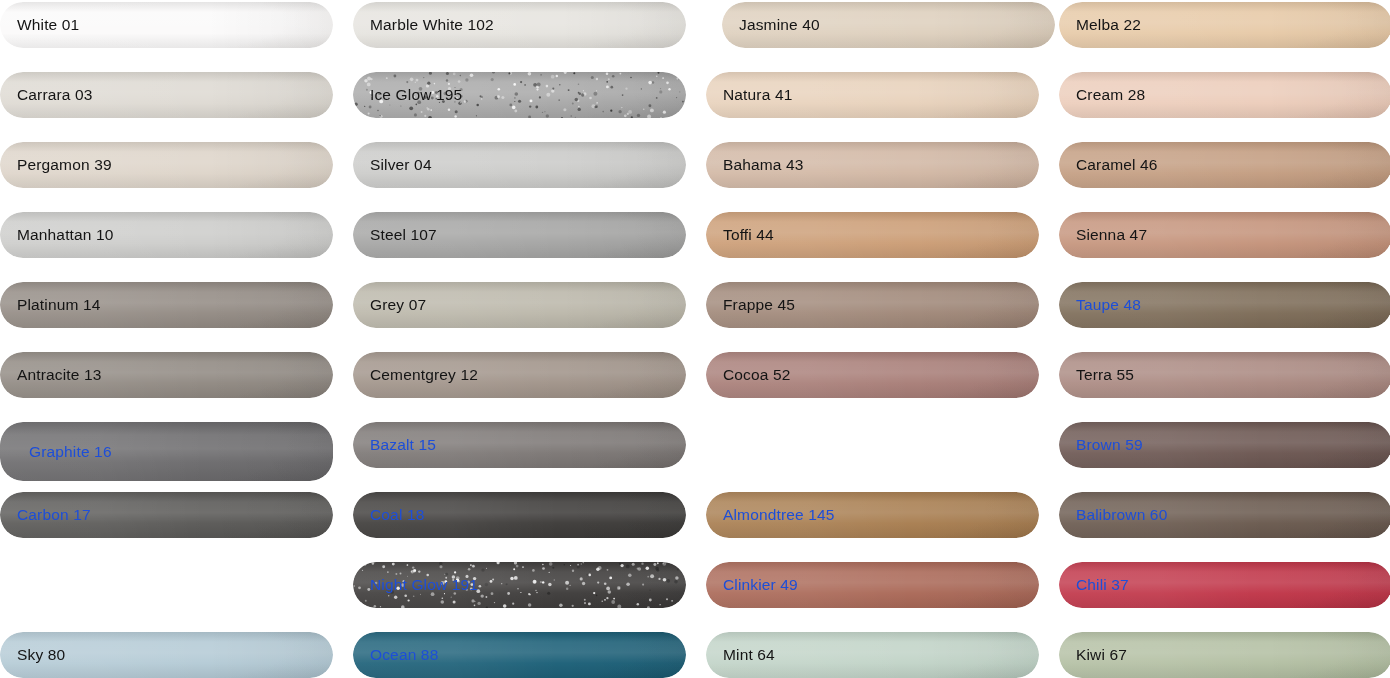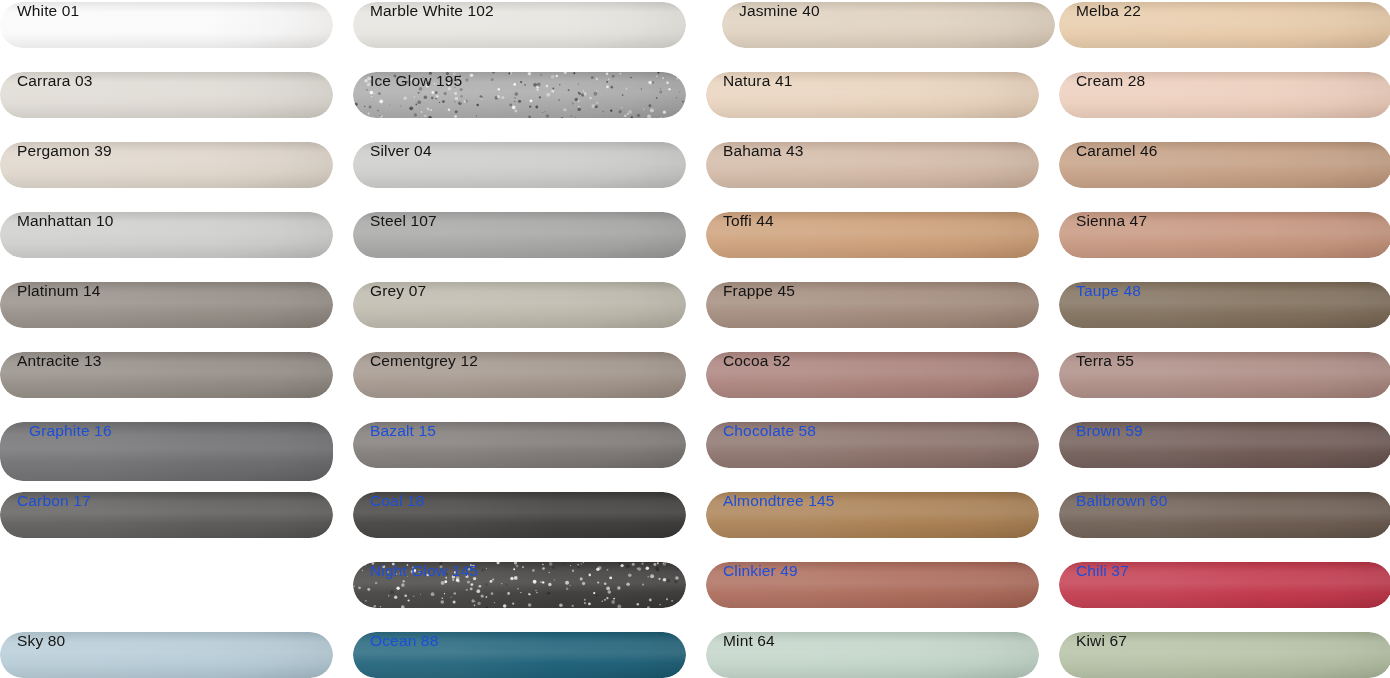--- a/index.html
+++ b/index.html
@@ -16,21 +16,21 @@
     position: relative;
     background: #ffffff;
   }
   .swatch {
     position: absolute;
     width: 333px;
     height: 46px;
     border-radius: 23px;
     overflow: hidden;
     display: flex;
-    align-items: flex-start;
+    align-items: center;
   }
   .swatch-fill {
     position: absolute;
     inset: 0;
     border-radius: 23px;
   }
   .swatch-sheen {
     position: absolute;
     inset: 0;
     border-radius: 23px;
@@ -561,21 +561,21 @@
           <circle cx="310.3" cy="1.4" r="0.59" fill="#ffffff" opacity="0.50"></circle>
           <circle cx="177.1" cy="32.7" r="0.65" fill="#ffffff" opacity="0.83"></circle>
           <circle cx="255.1" cy="26.4" r="1.85" fill="#ffffff" opacity="0.67"></circle>
           <circle cx="91.5" cy="31.7" r="0.59" fill="#ffffff" opacity="0.92"></circle>
           <circle cx="79.6" cy="32.2" r="1.88" fill="#ffffff" opacity="0.48"></circle>
           <circle cx="294.3" cy="6.3" r="1.73" fill="#ffffff" opacity="0.92"></circle>
         </svg>
       </div>
       <div class="swatch-sheen"></div>
       <div class="swatch-sheen-h"></div>
-      <span class="swatch-label txt-light">Night Glow 145</span>
+      <span class="swatch-label txt-light">Night Glow 191</span>
     </div>
     <div class="swatch" style="left: 353px; top: 632px; width: 333px; height: 46px;">
       <div class="swatch-fill" style="background: radial-gradient(120% 160% at 28% 42%, rgb(30, 97, 121) 0%, rgb(30, 97, 121) 48%, rgb(23, 80, 100) 100%);"></div>
       <div class="swatch-sheen"></div>
       <div class="swatch-sheen-h"></div>
       <span class="swatch-label txt-light">Ocean 88</span>
     </div>
     <div class="swatch" style="left: 722px; top: 2px; width: 333px; height: 46px;">
       <div class="swatch-fill" style="background: radial-gradient(120% 160% at 28% 42%, rgb(222, 208, 190) 0%, rgb(222, 208, 190) 48%, rgb(198, 182, 162) 100%);"></div>
       <div class="swatch-sheen"></div>
@@ -604,26 +604,20 @@
       <div class="swatch-fill" style="background: radial-gradient(120% 160% at 28% 42%, rgb(161, 137, 122) 0%, rgb(161, 137, 122) 48%, rgb(138, 114, 100) 100%);"></div>
       <div class="swatch-sheen"></div>
       <div class="swatch-sheen-h"></div>
       <span class="swatch-label txt-dark">Frappe 45</span>
     </div>
     <div class="swatch" style="left: 706px; top: 352px; width: 333px; height: 46px;">
       <div class="swatch-fill" style="background: radial-gradient(120% 160% at 28% 42%, rgb(169, 127, 121) 0%, rgb(169, 127, 121) 48%, rgb(146, 106, 100) 100%);"></div>
       <div class="swatch-sheen"></div>
       <div class="swatch-sheen-h"></div>
       <span class="swatch-label txt-dark">Cocoa 52</span>
-    </div>
-    <div class="swatch" style="left: 706px; top: 422px; width: 333px; height: 46px;">
-      <div class="swatch-fill" style="background: radial-gradient(120% 160% at 28% 42%, rgb(138, 112, 105) 0%, rgb(138, 112, 105) 48%, rgb(115, 91, 85) 100%);"></div>
-      <div class="swatch-sheen"></div>
-      <div class="swatch-sheen-h"></div>
-      <span class="swatch-label txt-light">Chocolate 58</span>
     </div>
     <div class="swatch" style="left: 706px; top: 492px; width: 333px; height: 46px;">
       <div class="swatch-fill" style="background: radial-gradient(120% 160% at 28% 42%, rgb(169, 127, 82) 0%, rgb(169, 127, 82) 48%, rgb(145, 106, 65) 100%);"></div>
       <div class="swatch-sheen"></div>
       <div class="swatch-sheen-h"></div>
       <span class="swatch-label txt-light">Almondtree 145</span>
     </div>
     <div class="swatch" style="left: 706px; top: 562px; width: 333px; height: 46px;">
       <div class="swatch-fill" style="background: radial-gradient(120% 160% at 28% 42%, rgb(171, 106, 89) 0%, rgb(171, 106, 89) 48%, rgb(148, 86, 72) 100%);"></div>
       <div class="swatch-sheen"></div>

